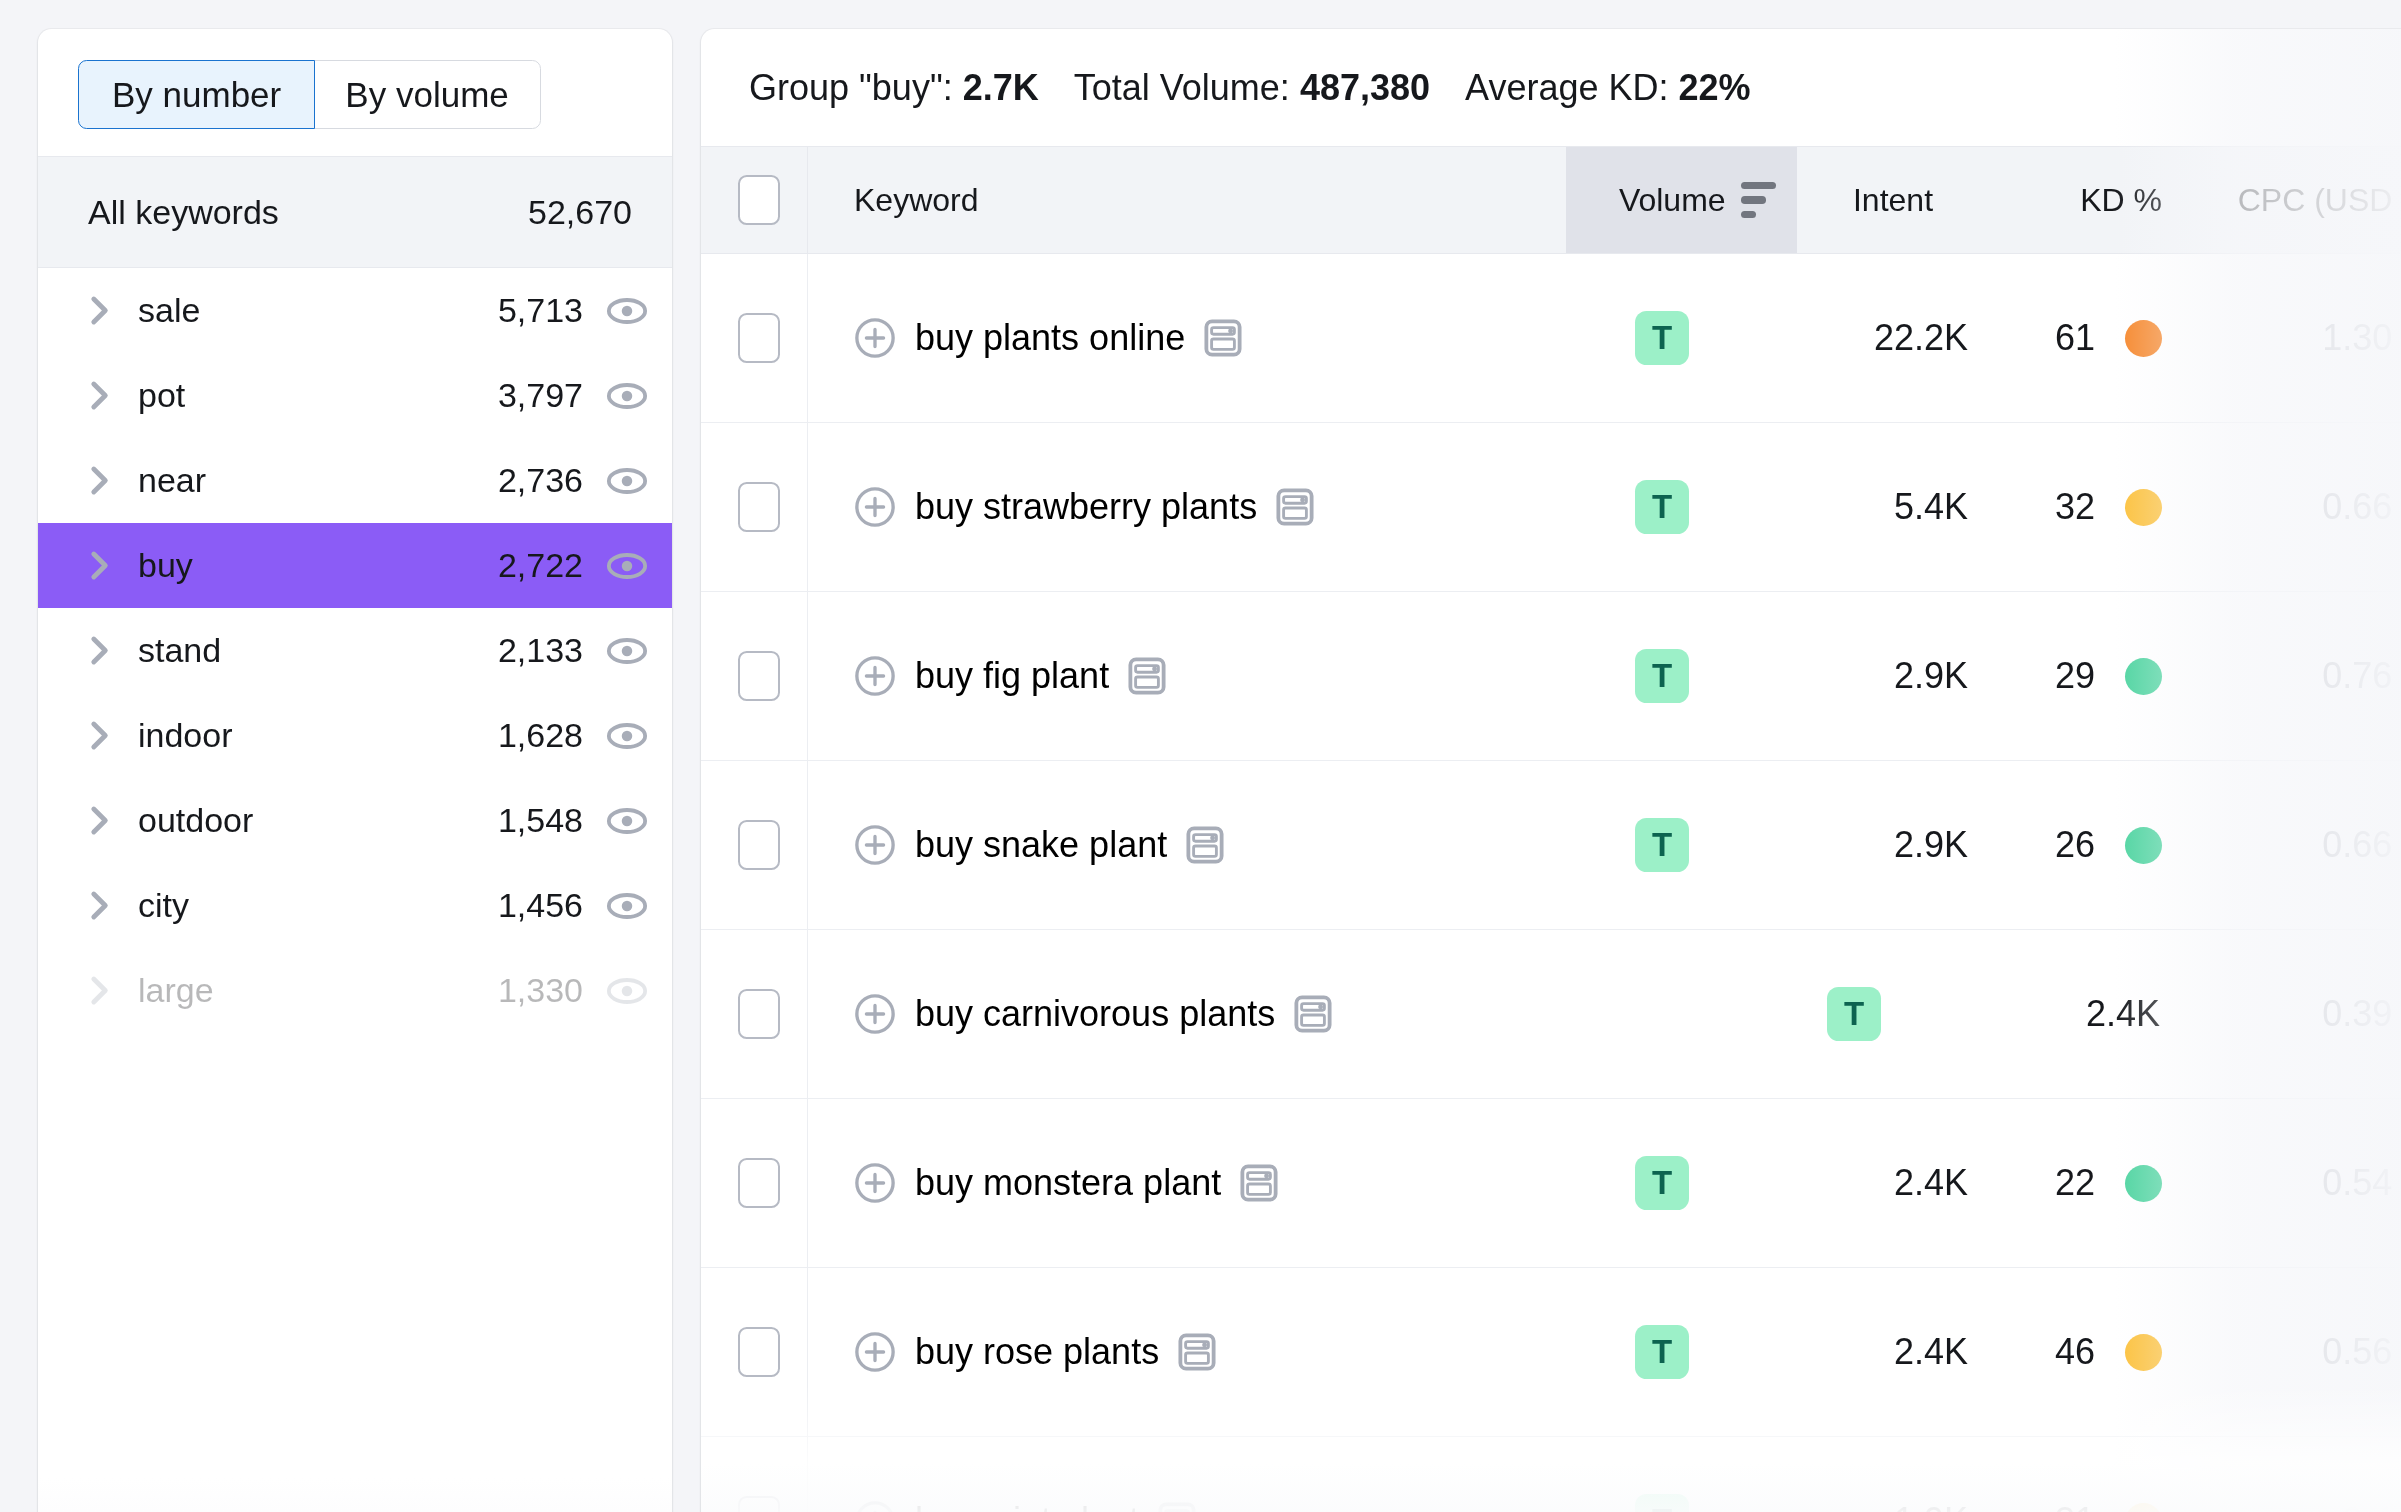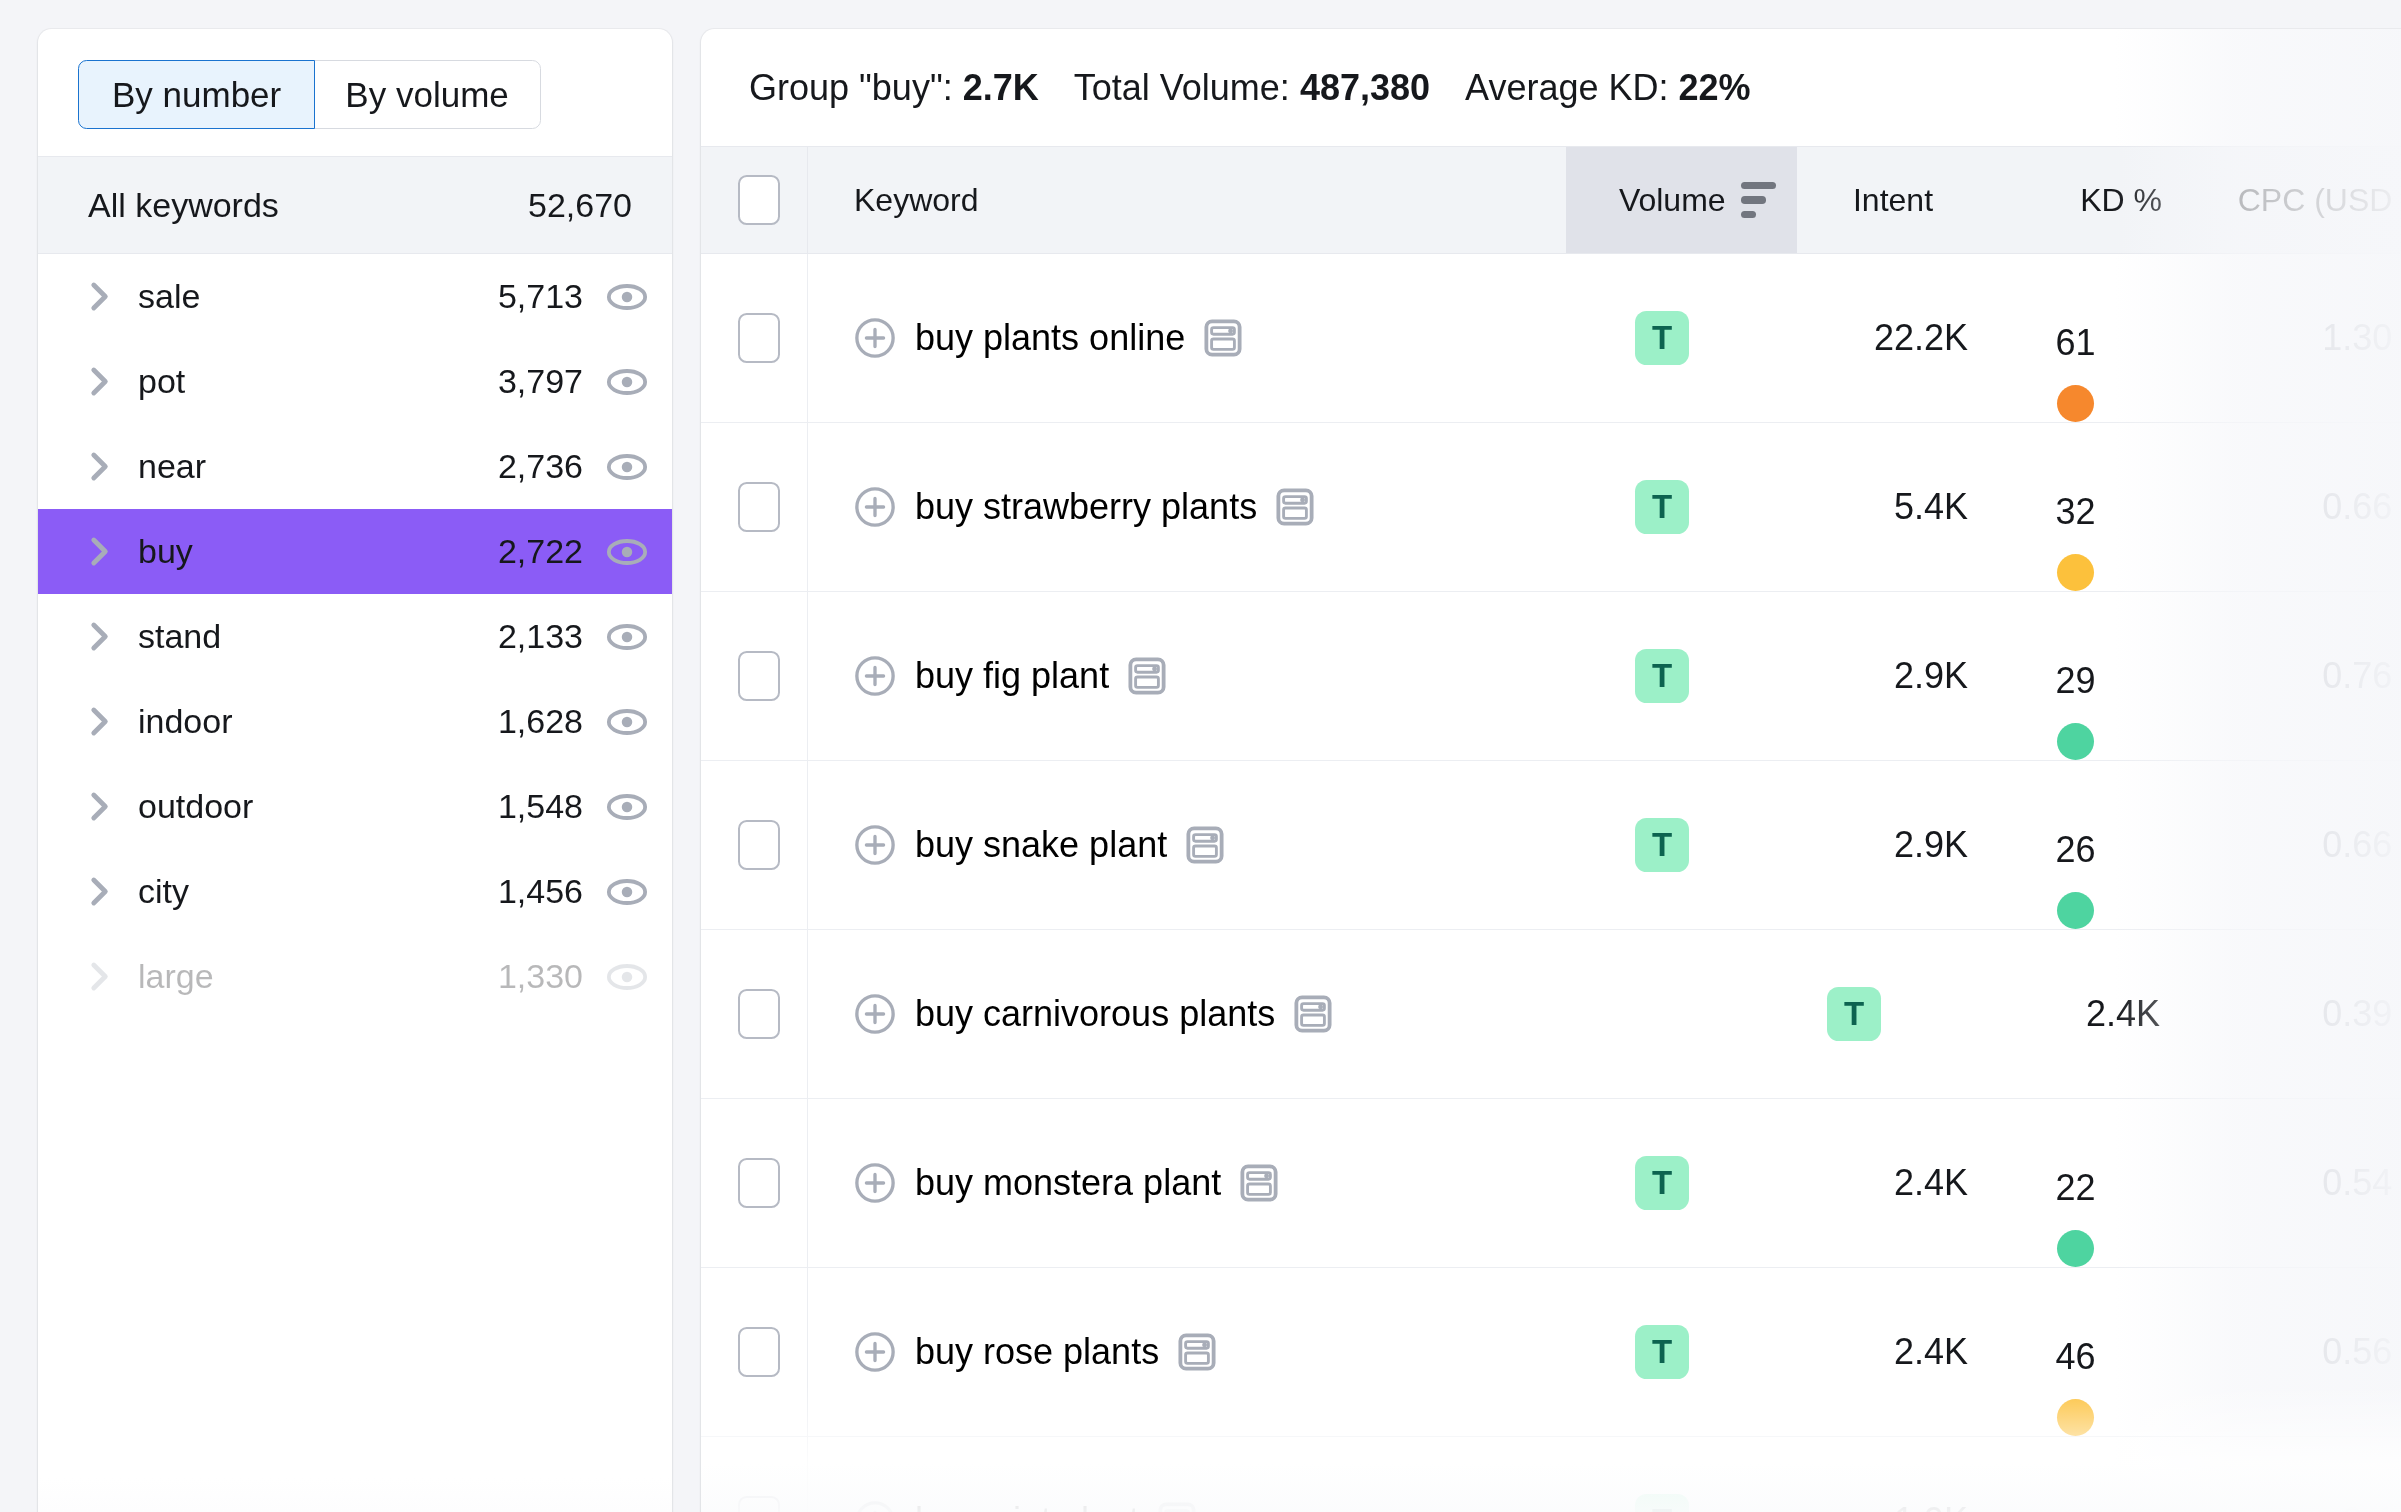--- a/index.html
+++ b/index.html
@@ -50,21 +50,21 @@
   .seg-btn.first { border-radius: 8.6px 0 0 8.6px; padding: 0 33px; }
   .seg-btn.last  { border-radius: 0 8.6px 8.6px 0; padding: 0 31px; margin-left: -1.9px; }
   .seg-btn.active {
     background: #e8f3fd;
     border-color: #1a73cf;
     z-index: 2;
     position: relative;
   }
 
   .all-row {
-    height: 98px;
+    height: 112px;
     background: #f2f4f7;
     border-top: 1.9px solid #e7e9ee;
     border-bottom: 1.9px solid #e7e9ee;
     display: flex;
     align-items: center;
     padding: 0 40px 0 50px;
   }
   .all-row .lbl { font-size: 34px; color: #16181c; }
   .all-row .num { margin-left: auto; font-size: 34px; color: #16181c; }
 
@@ -161,21 +161,21 @@
     align-items: center;
     border-bottom: 1.9px solid #eceef2;
     font-size: 36px;
     color: #16181c;
   }
   .td { display: flex; align-items: center; height: 100%; }
   .td.cb     { width: 106px; justify-content: flex-end; padding-right: 27px; }
   .td.kw     { flex: 1; padding-left: 46px; gap: 19px; border-left: 1.9px solid #eceef2; }
   .td.intent { width: 192px; justify-content: center; }
   .td.volume { width: 231px; justify-content: flex-end; padding-right: 21px; }
-  .td.kd     { width: 192px; justify-content: flex-end; padding-right: 19px; gap: 21px; flex-direction: column; }
+  .td.kd     { width: 192px; justify-content: flex-end; padding-right: 19px; gap: 30px; }
   .td.cpc    { width: 221px; justify-content: flex-end; padding-right: 9.6px; color: #8d919b; }
 
   .plus-icon { width: 42px; height: 42px; flex: none; display:flex; align-items:center; justify-content:center; cursor: pointer; }
   .kw-link { color: #000000; cursor: pointer; white-space: nowrap; }
   .serp-icon { width: 38px; height: 38px; flex: none; display:flex; align-items:center; justify-content:center; cursor: pointer; }
 
   .intent-badge {
     width: 54px; height: 54px;
     border-radius: 11.5px;
     background: #9cf0c8;

